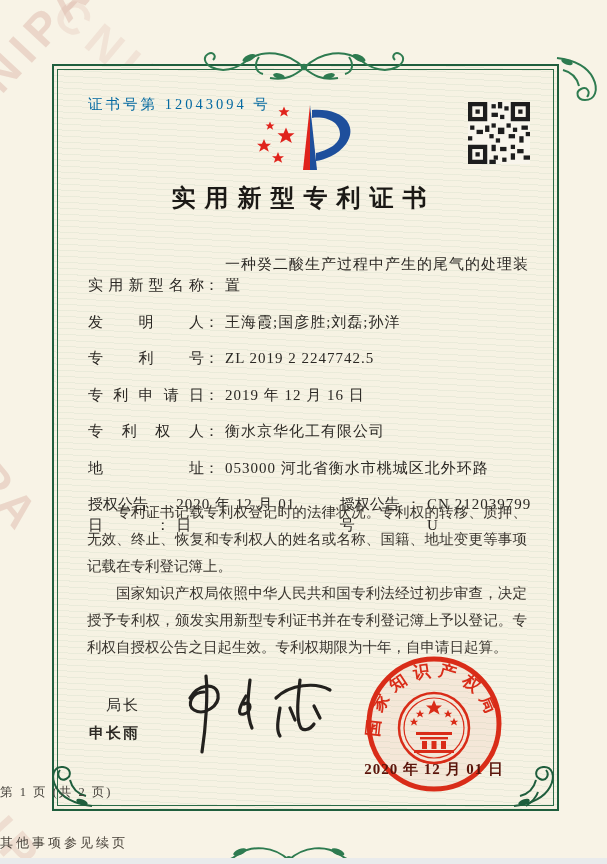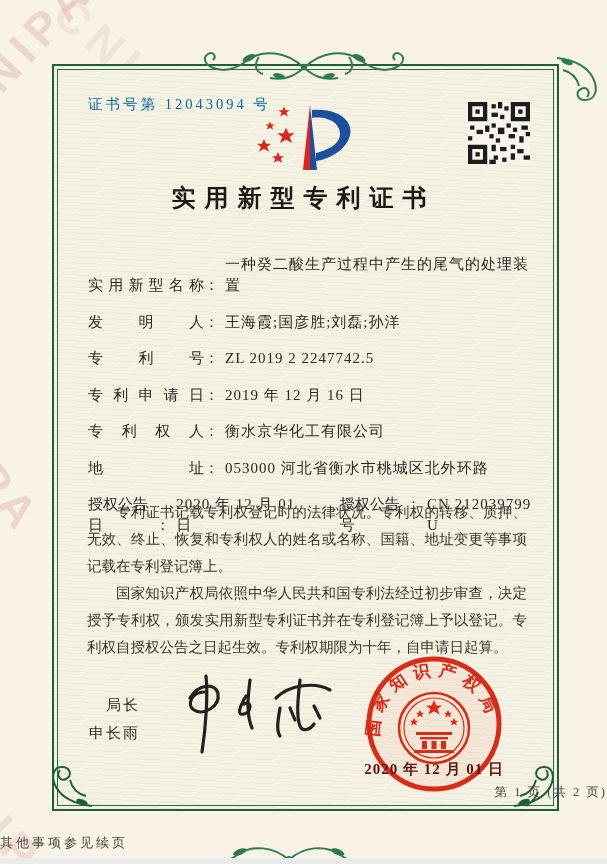--- a/index.html
+++ b/index.html
@@ -41,28 +41,28 @@
   .flabel{display:inline-block;width:116px;text-align:justify;text-align-last:justify;flex:none;letter-spacing:0;}
   .fcolon{flex:none;margin-right:6px;}
   .fvalue{letter-spacing:1px;}
   .grant-pair2{margin-left:38px;display:flex;}
   .paras{
     position:absolute;left:87px;top:499px;width:440px;
     font-size:14.5px;line-height:27px;color:#38342e;text-align:justify;
   }
   .paras p{margin:0;text-indent:2em;}
   .sig-title{position:absolute;left:106px;top:696px;font-size:15px;letter-spacing:2px;color:#2e2b26;}
-  .sig-name{position:absolute;left:89px;top:724px;font-size:15px;letter-spacing:2px;color:#2e2b26;}
+  .sig-name{position:absolute;left:89px;top:724px;font-size:15px;letter-spacing:2px;color:#2e2b26;font-weight:bold;}
   .sig-hand{position:absolute;left:168px;top:668px;}
   .seal{position:absolute;left:352px;top:648px;}
   .seal-date{
     position:absolute;left:356px;top:760px;width:156px;text-align:center;
     font-size:15px;font-weight:bold;color:#5a140a;letter-spacing:1px;
   }
-  .page-num{position:absolute;left:0;top:784px;width:100%;text-align:right;font-size:12.5px;letter-spacing:2px;color:#46423c;}
+  .page-num{position:absolute;left:0;top:784px;width:100%;text-align:left;font-size:12.5px;letter-spacing:2px;color:#46423c;}
   .foot-note{position:absolute;left:0;top:834px;width:100%;text-align:left;font-size:13px;letter-spacing:3px;color:#4a443c;}
   .scan-edge{position:absolute;left:0;bottom:0;width:100%;height:6px;background:#e9ebec;}
 </style>
 </head>
 <body>
 
 <div class="page">
 
   <div class="wm" style="left:-58px;top:96px;transform:rotate(-47deg);">CNIPA</div>
   <div class="wm" style="left:455px;top:196px;transform:rotate(52deg);">CNIPA</div>

